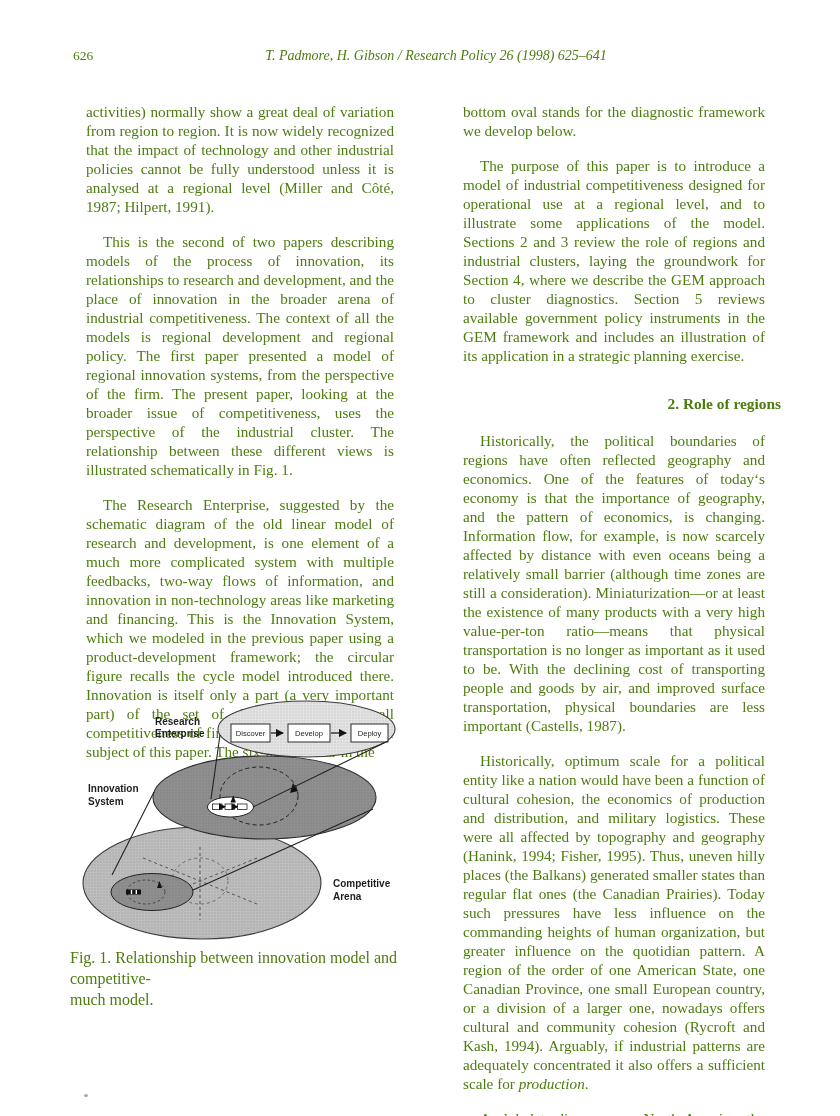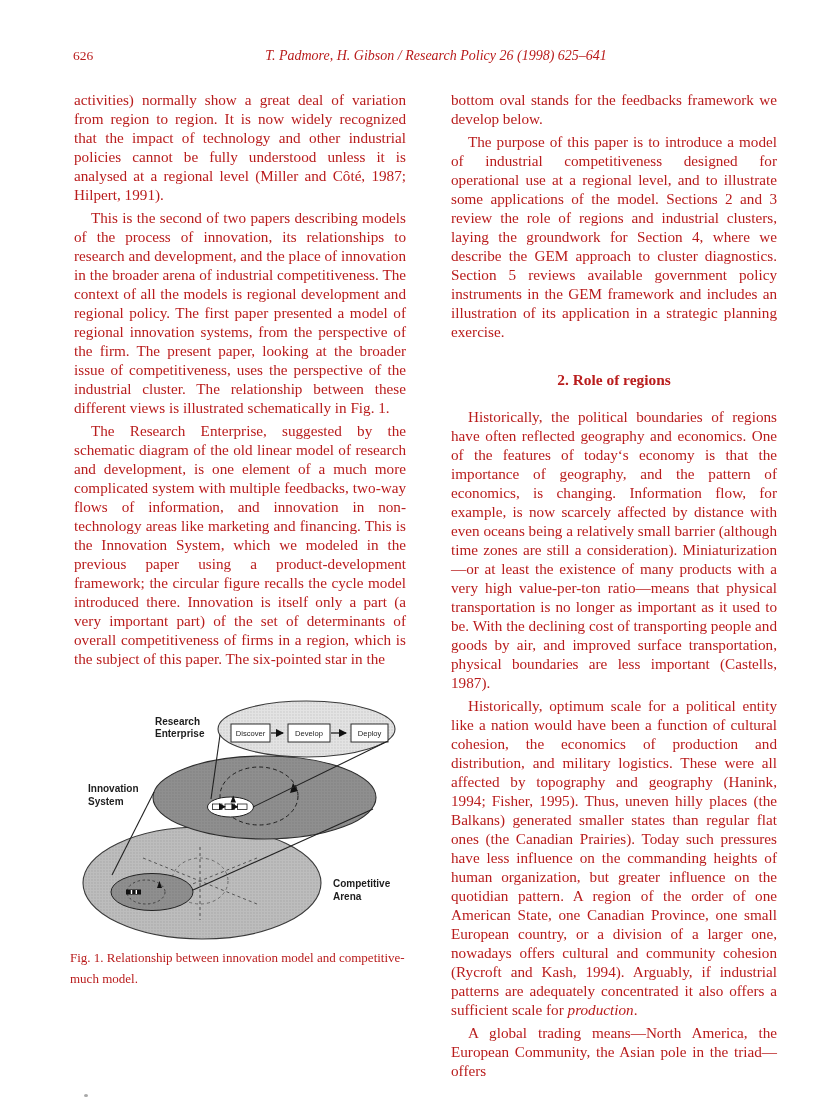--- a/index.html
+++ b/index.html
@@ -2,21 +2,21 @@
 <html><head>
 <meta charset="utf-8">
 <style>
   html, body { margin: 0; padding: 0; background: #ffffff; }
   .page {
     position: relative;
     width: 840px;
     height: 1116px;
     background: #ffffff;
     font-family: "Liberation Serif", serif;
-    color: #b91c1c;
+    color: #4d7c0f;
     overflow: hidden;
     text-decoration: underline;
   }
   .page-number {
     position: absolute;
     top: 48px;
     left: 73px;
     font-size: 13.5px;
   }
   .running-head {
@@ -30,38 +30,38 @@
   }
   .col {
     position: absolute;
     top: 86px;
     text-align: justify;
     font-size: 15.2px;
     line-height: 19px;
   }
   .col-left  { left: 70px;  width: 340px; }
   .col-right { left: 447px; width: 334px; }
-  .col p { margin: 4px; }
+  .col p { margin: 16px; }
   .col p.indent { text-indent: 17px; }
   .section-heading {
     font-size: 15.4px;
     font-weight: bold;
     margin: 29px 0 18px 0;
-    text-align: center;
+    text-align: right;
     line-height: 19px;
   }
   .figure-block {
     position: absolute;
     left: 70px;
     top: 699px;
     width: 340px;
   }
   .figure-block svg { display: block; }
   .fig-caption {
-    font-size: 13px;
+    font-size: 16px;
     line-height: 21px;
     margin-top: 4px;
     text-align: left;
   }
   .fig-label {
     font-family: "Liberation Sans", sans-serif;
     font-weight: bold;
     font-size: 10px;
     fill: #1d1d1d;
   }
@@ -88,21 +88,21 @@
   <div class="page-number">626</div>
   <div class="running-head">T. Padmore, H. Gibson / Research Policy 26 (1998) 625–641</div>
 
   <div class="col col-left">
     <p>activities) normally show a great deal of variation from region to region. It is now widely recognized that the impact of technology and other industrial policies cannot be fully understood unless it is analysed at a regional level (Miller and Côté, 1987; Hilpert, 1991).</p>
     <p class="indent">This is the second of two papers describing models of the process of innovation, its relationships to research and development, and the place of innovation in the broader arena of industrial competitiveness. The context of all the models is regional development and regional policy. The first paper presented a model of regional innovation systems, from the perspective of the firm. The present paper, looking at the broader issue of competitiveness, uses the perspective of the industrial cluster. The relationship between these different views is illustrated schematically in Fig. 1.</p>
     <p class="indent">The Research Enterprise, suggested by the schematic diagram of the old linear model of research and development, is one element of a much more complicated system with multiple feedbacks, two-way flows of information, and innovation in non-technology areas like marketing and financing. This is the Innovation System, which we modeled in the previous paper using a product-development framework; the circular figure recalls the cycle model introduced there. Innovation is itself only a part (a very important part) of the set of determinants of overall competitiveness of firms in a region, which is the subject of this paper. The six-pointed star in the</p>
   </div>
 
   <div class="col col-right">
-    <p>bottom oval stands for the feedbacks framework we develop below.</p>
+    <p>bottom oval stands for the diagnostic framework we develop below.</p>
     <p class="indent">The purpose of this paper is to introduce a model of industrial competitiveness designed for operational use at a regional level, and to illustrate some applications of the model. Sections 2 and 3 review the role of regions and industrial clusters, laying the groundwork for Section 4, where we describe the GEM approach to cluster diagnostics. Section 5 reviews available government policy instruments in the GEM framework and includes an illustration of its application in a strategic planning exercise.</p>
     <h2 class="section-heading">2. Role of regions</h2>
     <p class="indent">Historically, the political boundaries of regions have often reflected geography and economics. One of the features of today‘s economy is that the importance of geography, and the pattern of economics, is changing. Information flow, for example, is now scarcely affected by distance with even oceans being a relatively small barrier (although time zones are still a consideration). Miniaturization—or at least the existence of many products with a very high value-per-ton ratio—means that physical transportation is no longer as important as it used to be. With the declining cost of transporting people and goods by air, and improved surface transportation, physical boundaries are less important (Castells, 1987).</p>
     <p class="indent"><span>Historically, optimum scale for a political entity like a nation would have been a function of cultural cohesion, the economics of production and distribution, and military logistics. These were all affected by topography and geography (Hanink, 1994; Fisher, 1995). Thus, uneven hilly places (the Balkans) generated smaller states than regular flat ones (the Canadian Prairies). Today such pressures have less influence on the commanding heights of human organization, but greater influence on the quotidian pattern. A region of the order of one American State, one Canadian Province, one small European country, or a division of a larger one, nowadays offers cultural and community cohesion (Rycroft and Kash, 1994). Arguably, if industrial patterns are adequately concentrated it also offers a sufficient scale for </span><em>production</em><span>.</span></p>
     <p class="indent">A global trading means—North America, the European Community, the Asian pole in the triad—offers</p>
   </div>
 
   <div class="figure-block">
     <svg width="340" height="244" viewBox="0 0 340 244">
       <defs>

